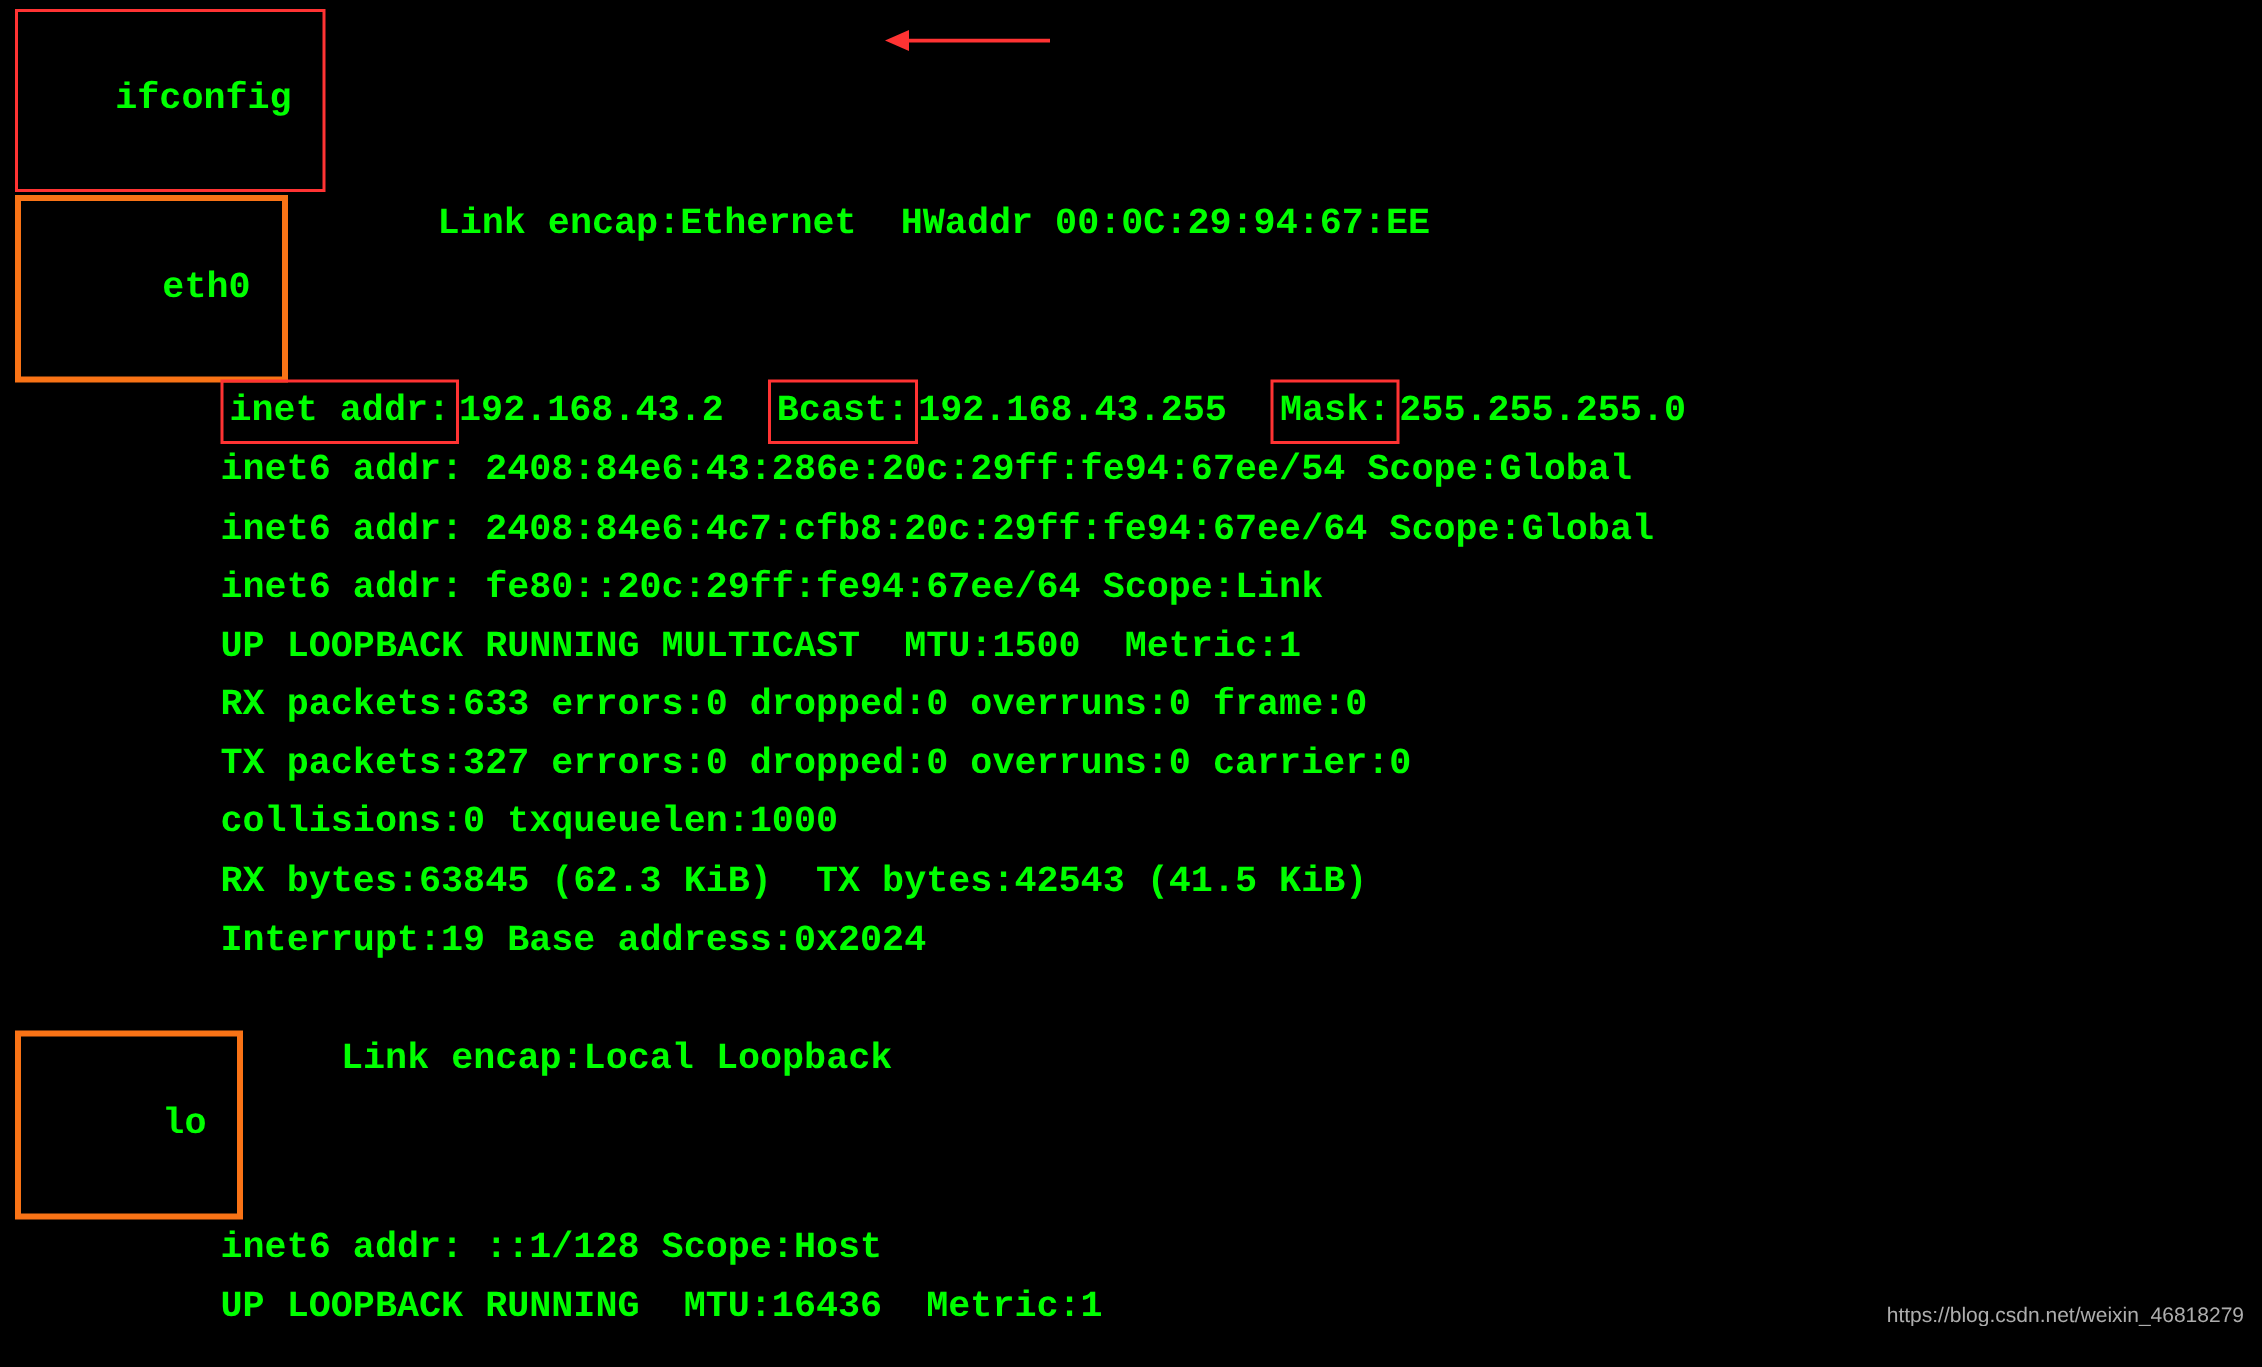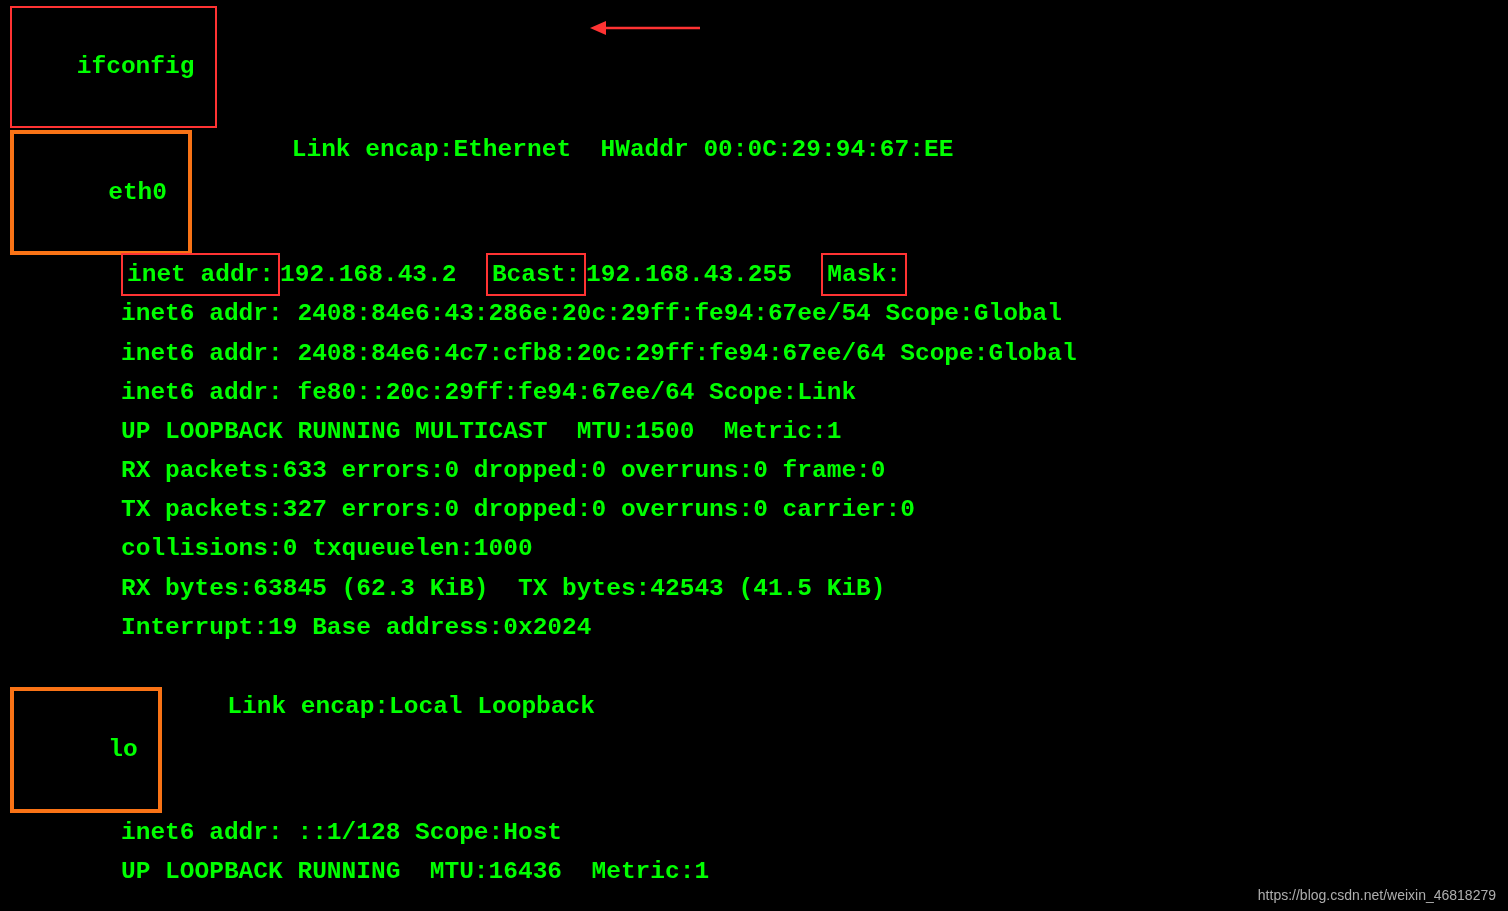--- a/index.html
+++ b/index.html
@@ -48,41 +48,41 @@
       display: flex;
       align-items: flex-start;
     }
     .iface-name-box {
       border: 4px solid #f97316;
       padding: 0 6px;
       display: inline-block;
       white-space: pre;
     }
     .indent {
-      margin-left: 87px;
+      margin-left: 113px;
       padding-left: 24px;
     }
     .indent-first {
       margin-left: 100px;
     }
     .detail-line {
       white-space: pre;
       display: flex;
       align-items: center;
     }
     .red-box {
       border: 2px solid #ff3333;
       padding: 0 4px;
       display: inline-block;
       white-space: pre;
       margin: -2px 0;
     }
     .watermark {
       position: absolute;
-      bottom: 5px;
+      bottom: 24px;
       right: 12px;
       color: #cccccc;
       font-size: 14px;
       font-family: Arial, sans-serif;
       font-weight: normal;
       opacity: 0.85;
     }
   </style>
 </head>
 <body>
@@ -100,21 +100,21 @@
 </div>
 
 <div class="interface-block">
   <div class="iface-line">
     <span class="iface-name-box">
       <span>eth0 </span>
     </span>
     <span class="indent-first detail-line">Link encap:Ethernet  HWaddr 00:0C:29:94:67:EE</span>
   </div>
   <div class="indent detail-line">
-    <span class="red-box"><span>inet addr:</span></span><span>192.168.43.2  </span><span class="red-box"><span>Bcast:</span></span><span>192.168.43.255  </span><span class="red-box"><span>Mask:</span></span>
+    <span class="red-box"><span>inet addr:</span></span><span>192.168.43.2  </span><span class="red-box"><span>Bcast:</span></span><span>192.168.43.255  </span><span class="red-box"><span>Mask:</span></span><span>255.255.255.0</span>
   </div>
   <div class="indent detail-line">inet6 addr: 2408:84e6:43:286e:20c:29ff:fe94:67ee/54 Scope:Global</div>
   <div class="indent detail-line">inet6 addr: 2408:84e6:4c7:cfb8:20c:29ff:fe94:67ee/64 Scope:Global</div>
   <div class="indent detail-line">inet6 addr: fe80::20c:29ff:fe94:67ee/64 Scope:Link</div>
   <div class="indent detail-line">UP LOOPBACK RUNNING MULTICAST  MTU:1500  Metric:1</div>
   <div class="indent detail-line">RX packets:633 errors:0 dropped:0 overruns:0 frame:0</div>
   <div class="indent detail-line">TX packets:327 errors:0 dropped:0 overruns:0 carrier:0</div>
   <div class="indent detail-line">collisions:0 txqueuelen:1000</div>
   <div class="indent detail-line">RX bytes:63845 (62.3 KiB)  TX bytes:42543 (41.5 KiB)</div>
   <div class="indent detail-line">Interrupt:19 Base address:0x2024</div>

